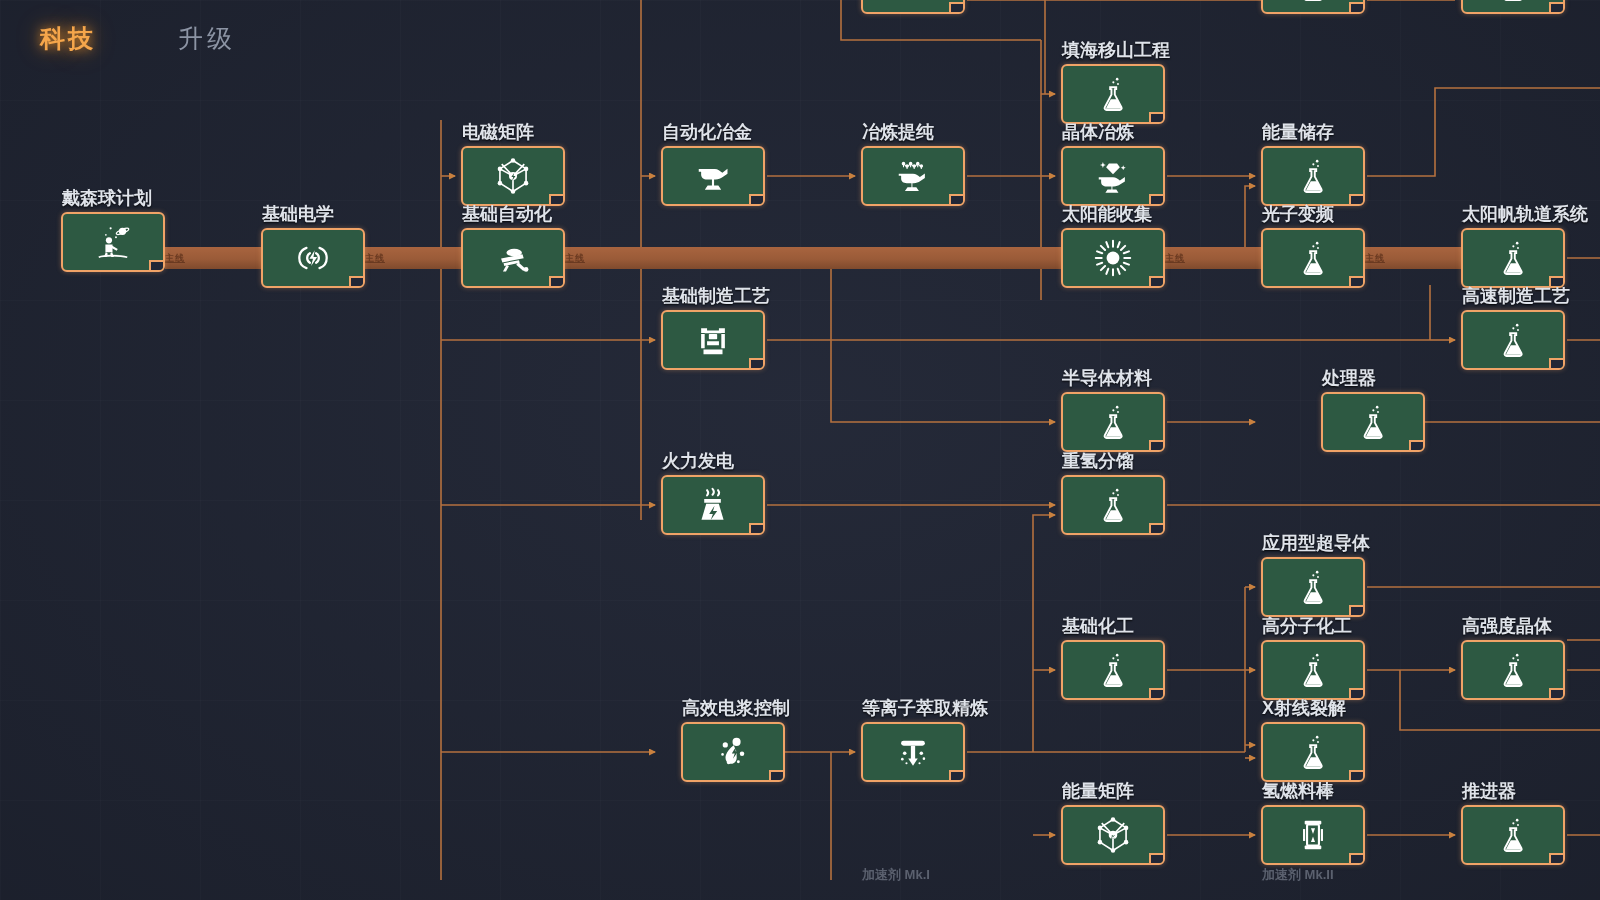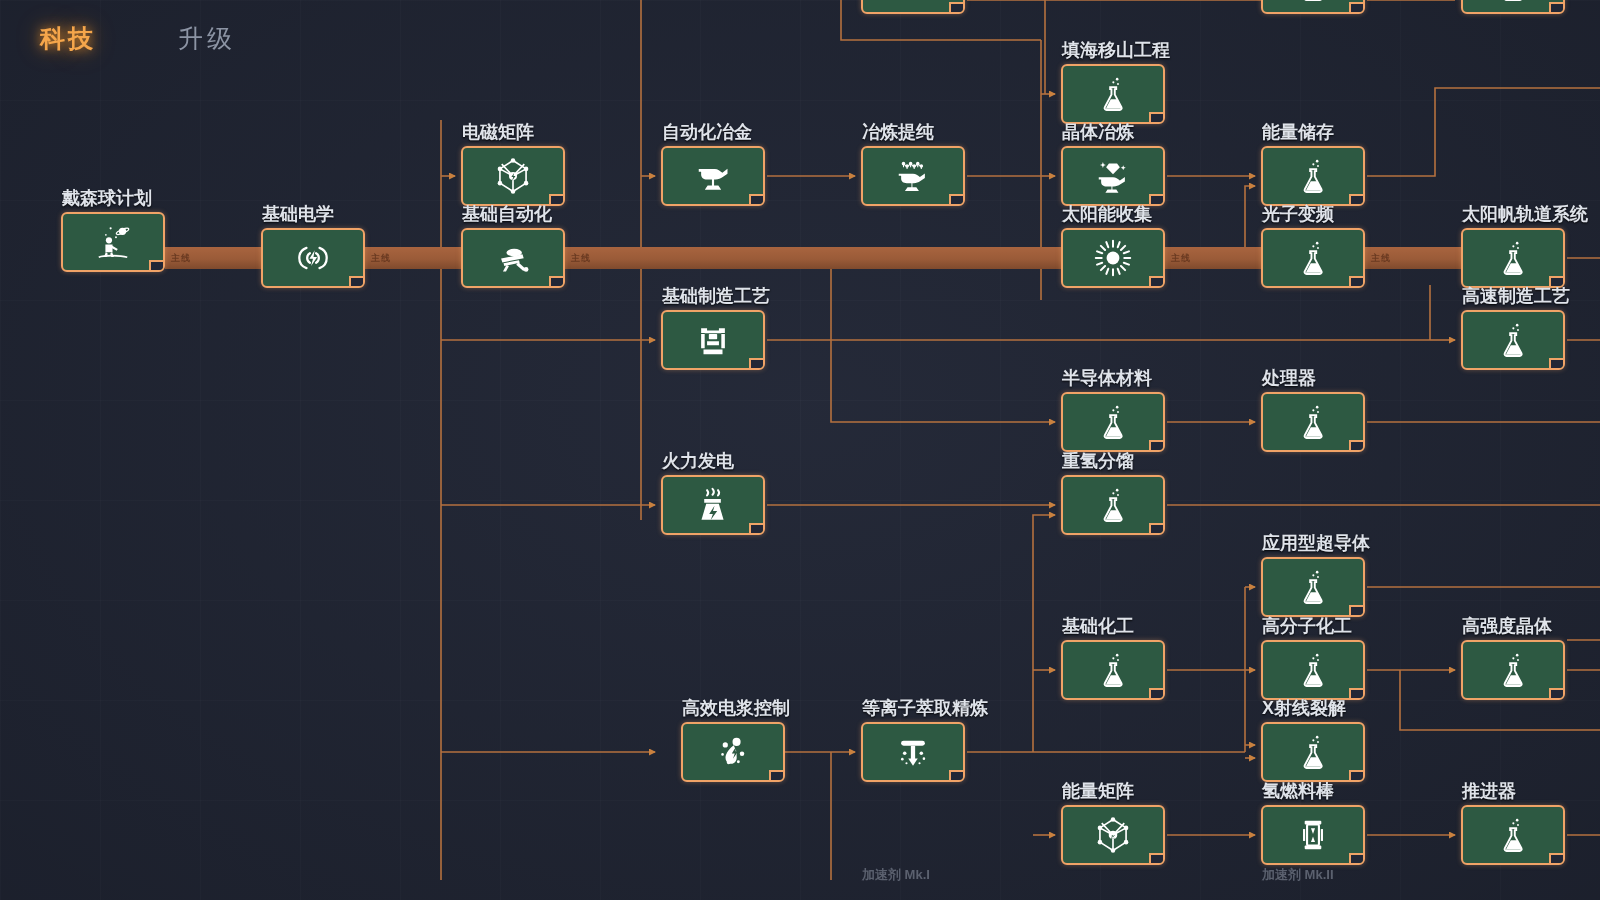--- a/index.html
+++ b/index.html
@@ -38,21 +38,21 @@
   #edges{position:absolute;inset:0;z-index:10;}
 
   
   .mainline{
     position:absolute;height:22px;z-index:12;
     background:linear-gradient(to bottom,#a8643f 0%,#9a5b38 55%,#7f4a2d 100%);
     display:flex;align-items:center;
   }
   .mainline span{
     font-size:9px;color:#6a3a21;font-weight:bold;letter-spacing:1px;
-    padding-left:6px;white-space:nowrap;
+    white-space:nowrap;text-decoration:underline;
   }
 
   
   .node{
     position:absolute;z-index:30;
     width:104px;height:60px;
   }
   .node .nlabel{
     position:absolute;left:1px;bottom:62px;
     font-size:18px;color:#dfe3ea;white-space:nowrap;font-weight:bold;
@@ -490,21 +490,21 @@
               <circle cx="19.5" cy="3.5" r="1.1"></circle>
               <circle cx="16.3" cy="6.2" r="0.9"></circle>
               <circle cx="20.2" cy="7.6" r="0.8"></circle>
               <path d="M13.6 10.2h5.1v1.7h-1.2v4.6l5.6 10.6c.6 1.1-.2 2.4-1.5 2.4H10.6c-1.3 0-2.1-1.3-1.5-2.4l5.6-10.6v-4.6h-1.1z" fill="none" stroke="#fff" stroke-width="1.6"></path>
               <path d="M14.1 20.5h5.5l4.2 7.9H9.9z"></path>
             </g>
           </svg>
         </span>
       </div>
     </div>
-    <div class="node" style="left: 1261px; top: 392px; border-radius: 19px;">
+    <div class="node" style="left: 1321px; top: 392px; border-radius: 19px;">
       <div class="nlabel">处理器</div>
       <div class="nbox">
         <span>
           <svg viewBox="0 0 32 32">
             <g fill="#fff">
               <circle cx="19.5" cy="3.5" r="1.1"></circle>
               <circle cx="16.3" cy="6.2" r="0.9"></circle>
               <circle cx="20.2" cy="7.6" r="0.8"></circle>
               <path d="M13.6 10.2h5.1v1.7h-1.2v4.6l5.6 10.6c.6 1.1-.2 2.4-1.5 2.4H10.6c-1.3 0-2.1-1.3-1.5-2.4l5.6-10.6v-4.6h-1.1z" fill="none" stroke="#fff" stroke-width="1.6"></path>
               <path d="M14.1 20.5h5.5l4.2 7.9H9.9z"></path>

